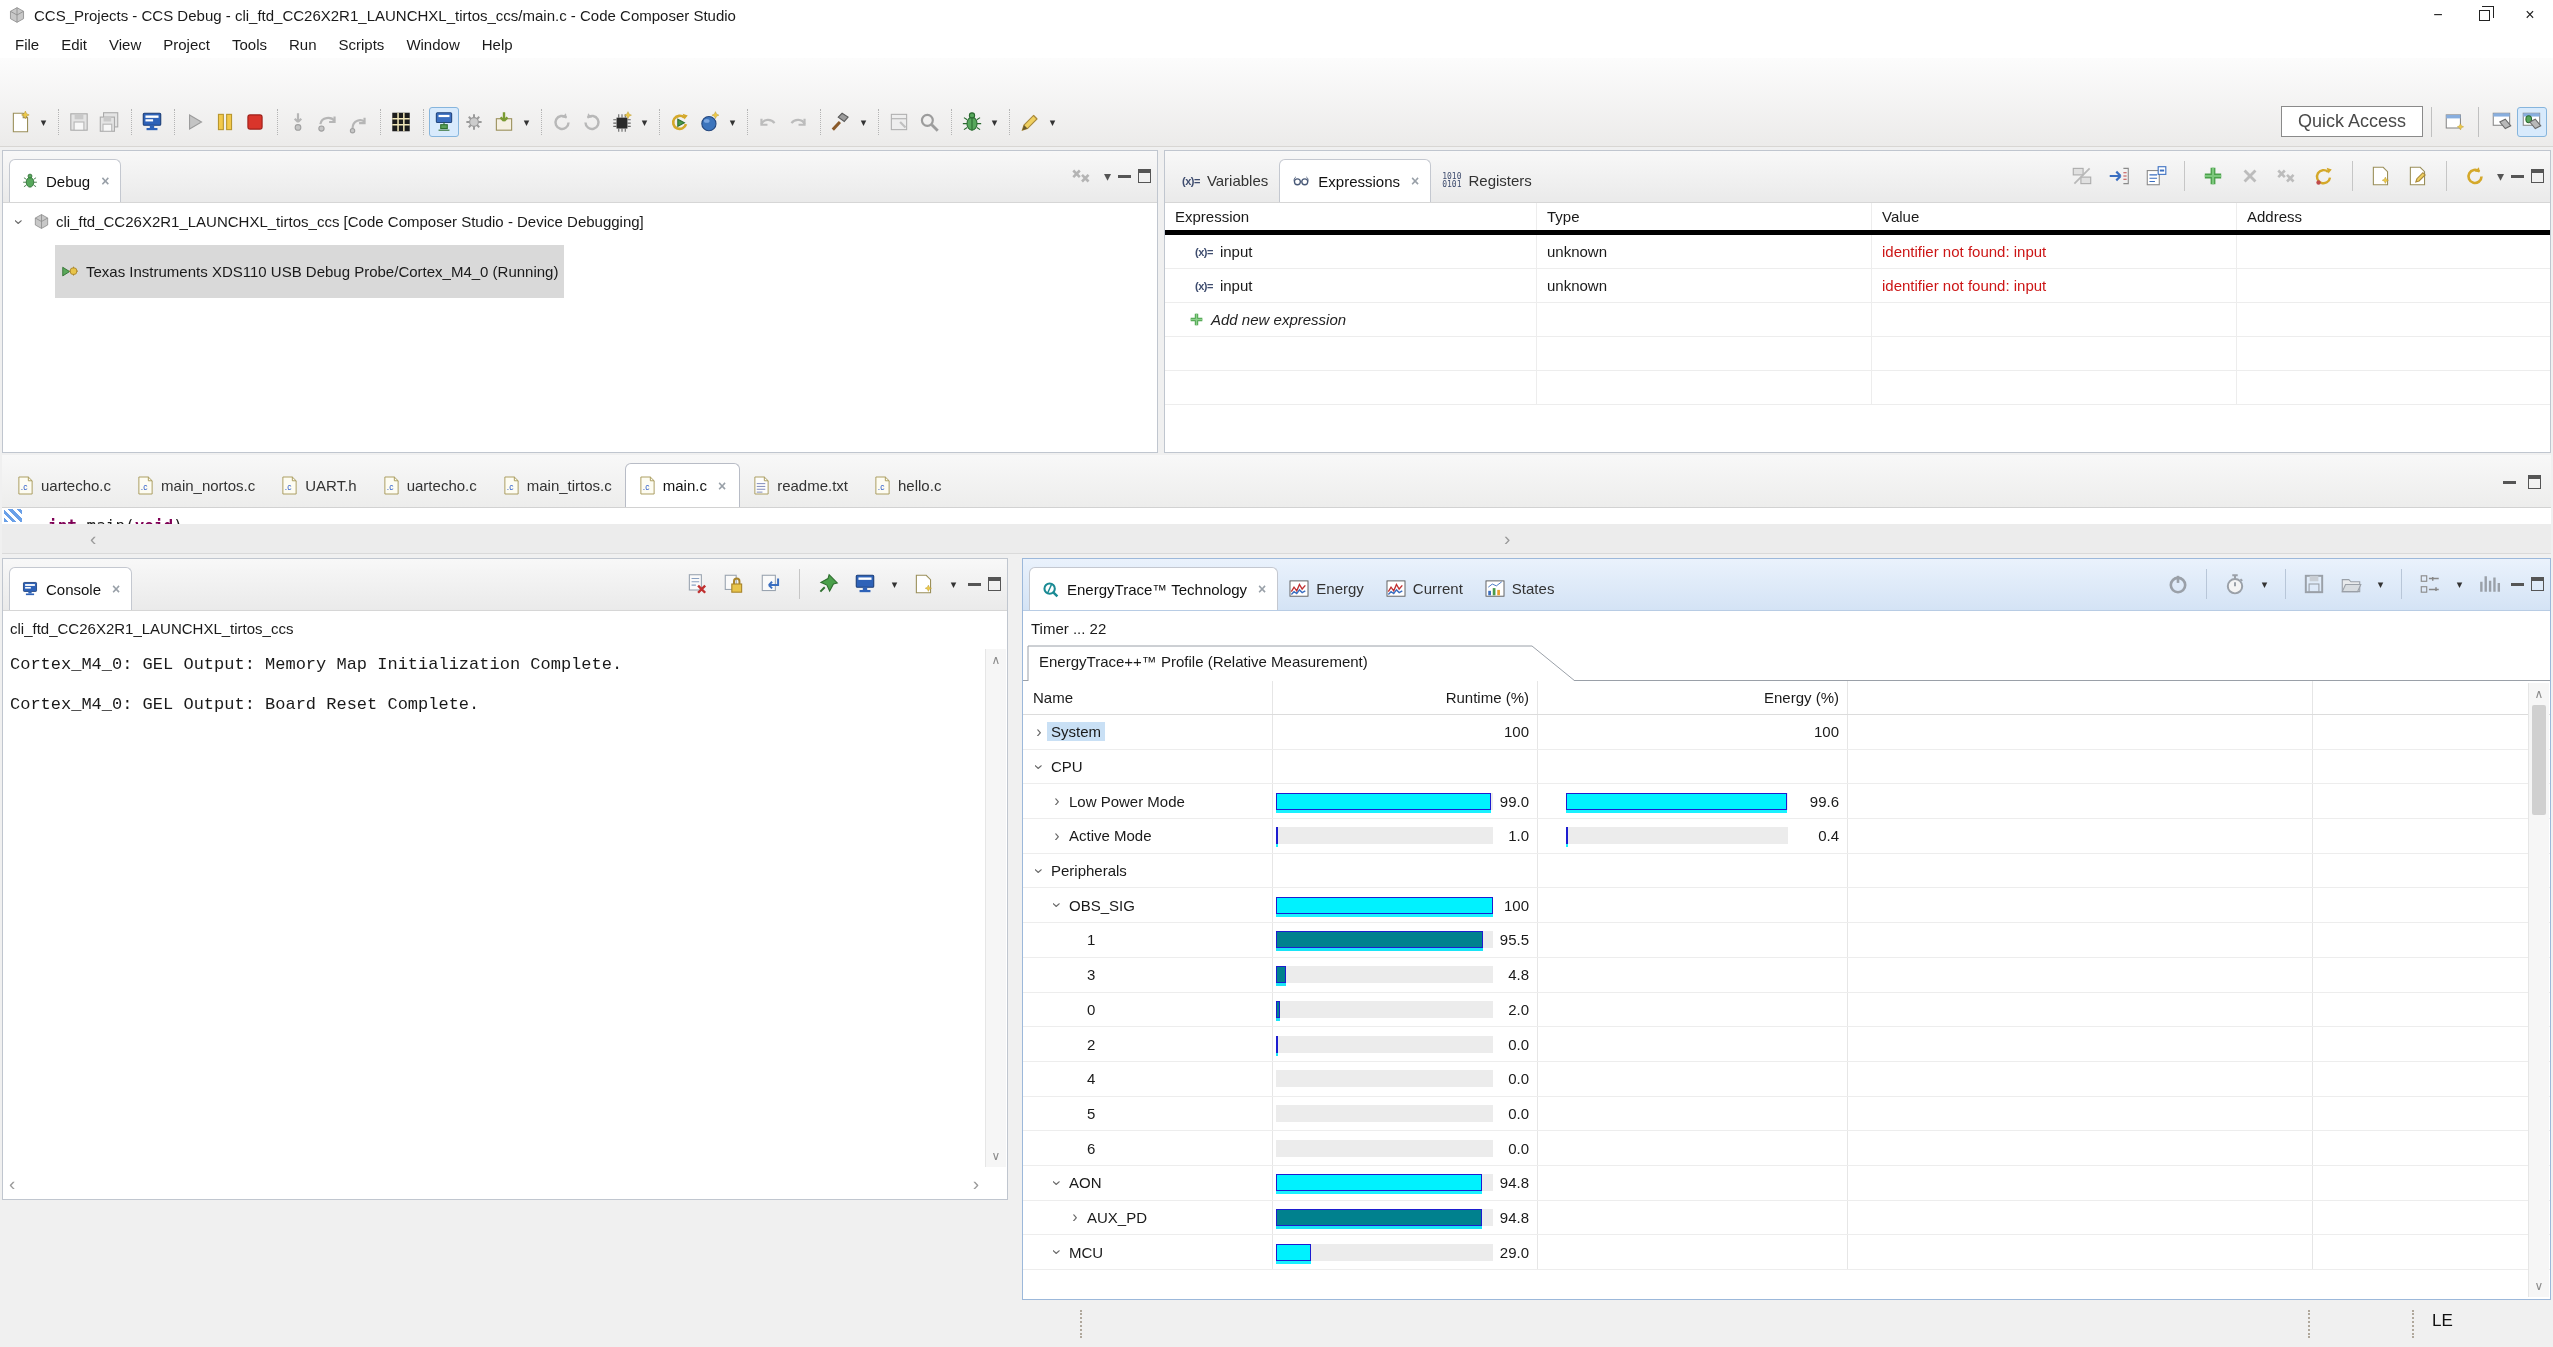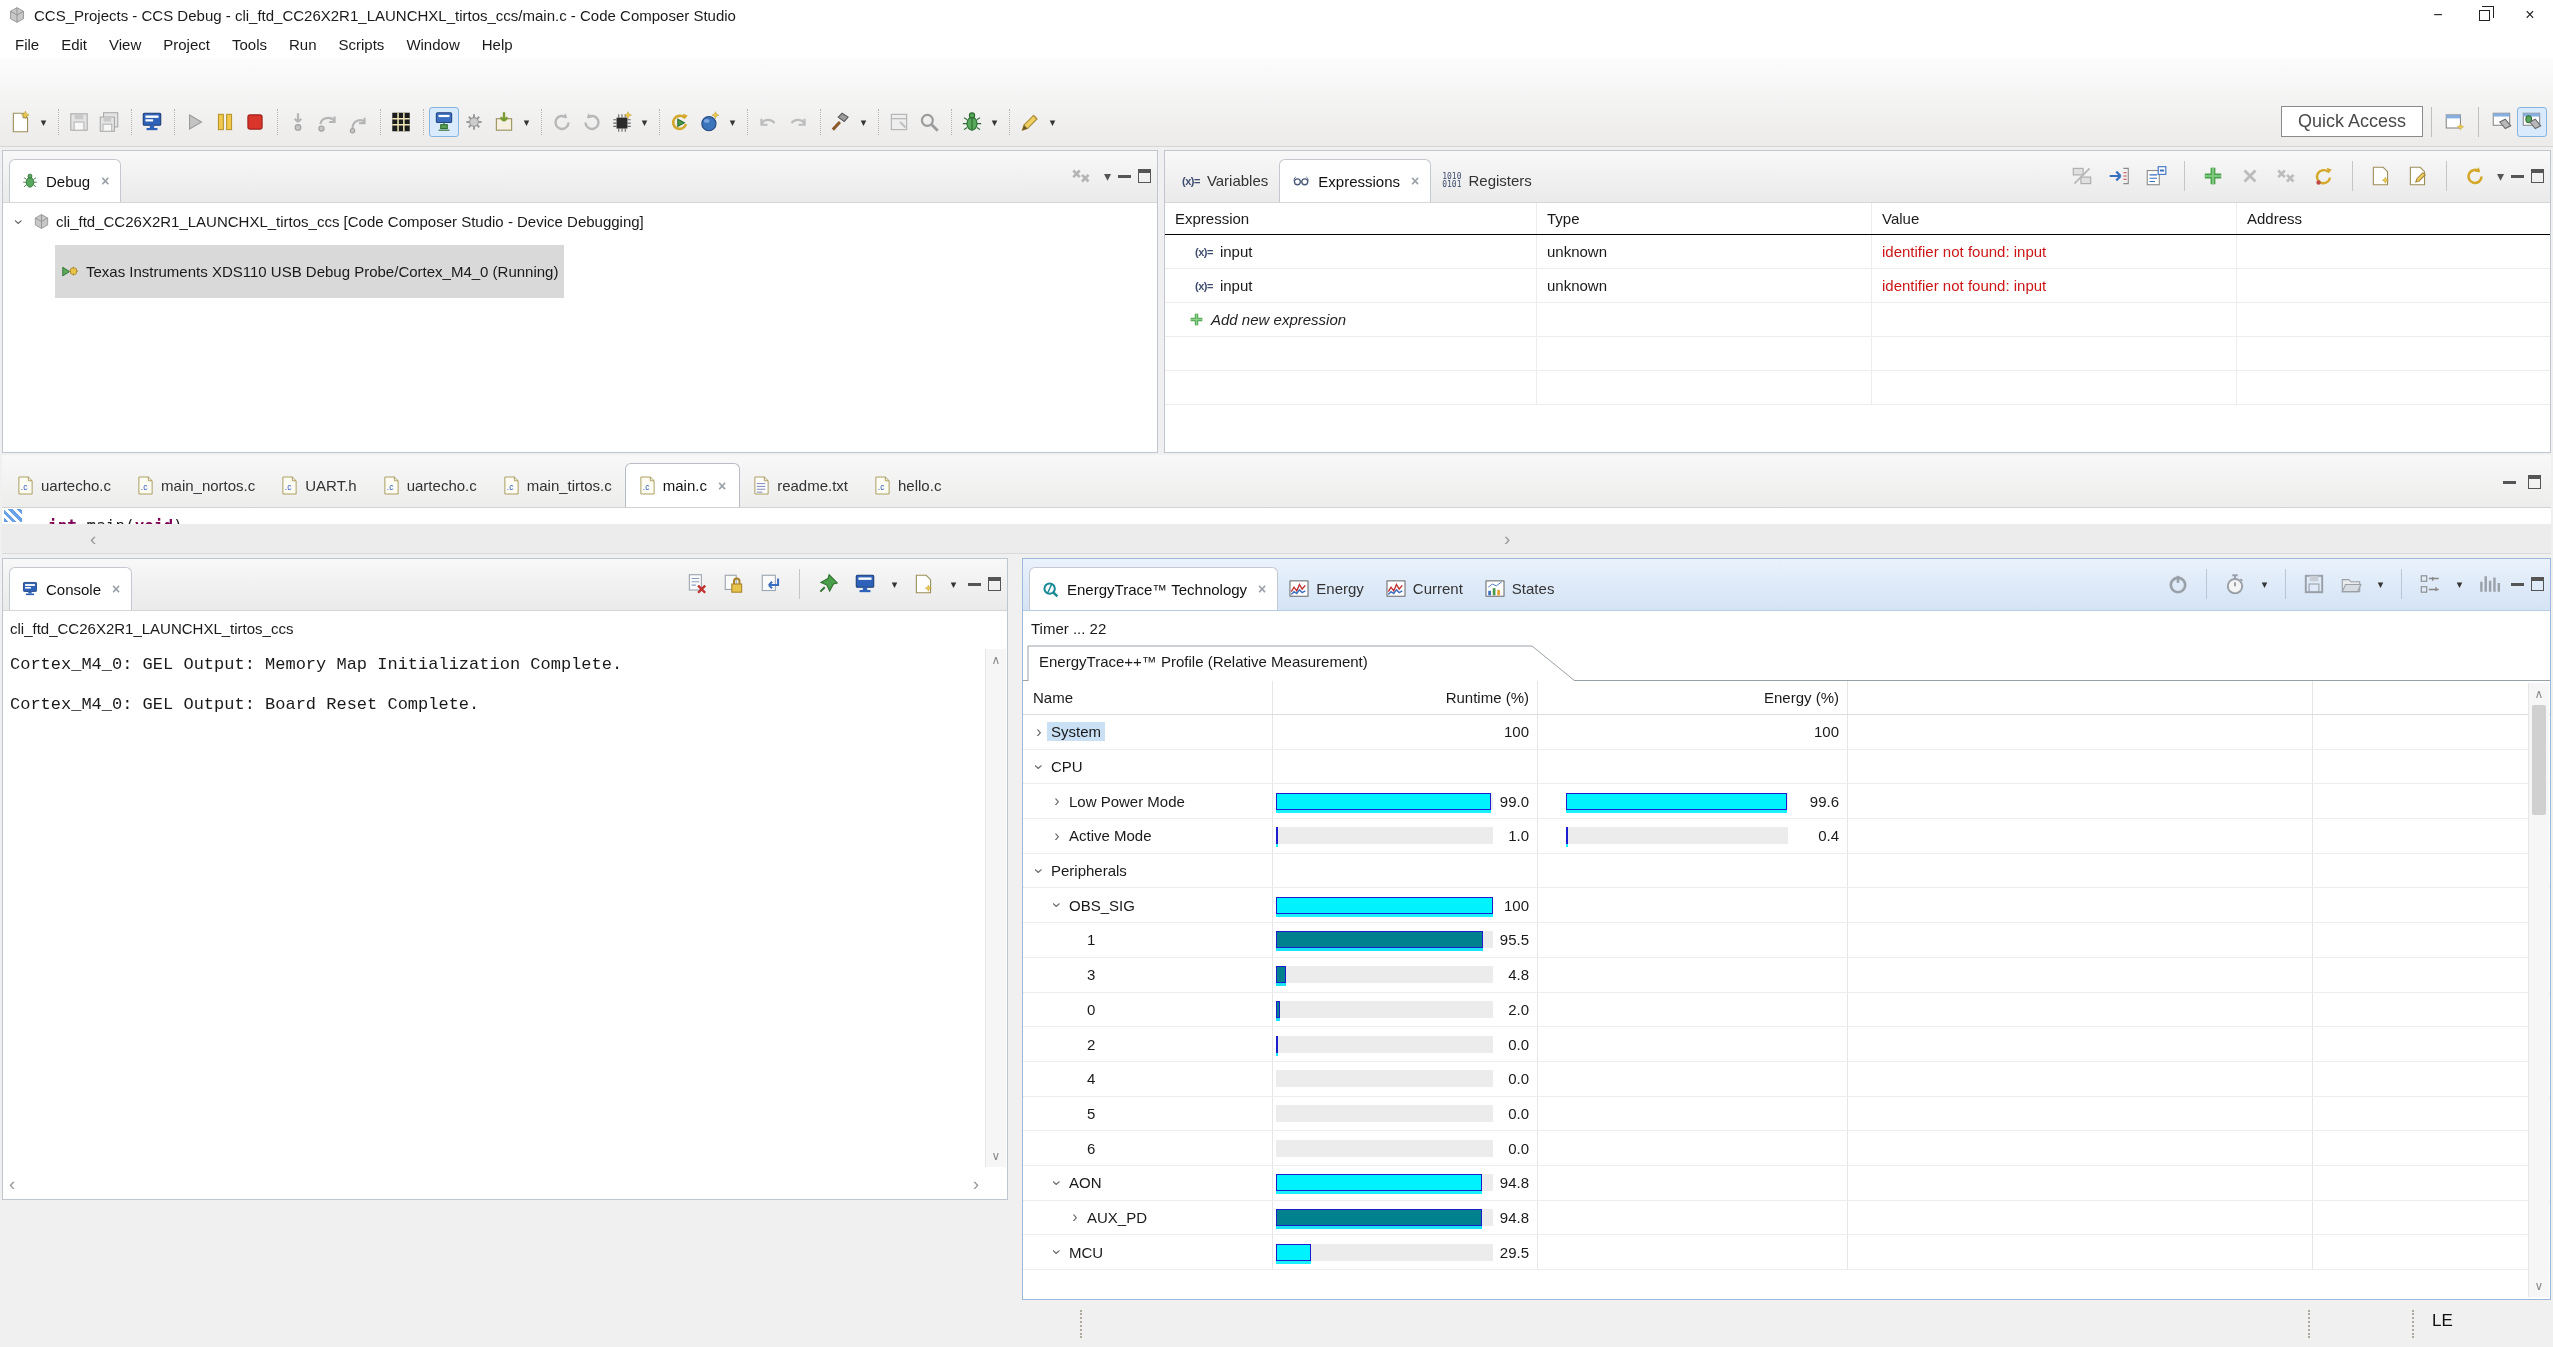--- a/index.html
+++ b/index.html
@@ -47,21 +47,21 @@
 
   
   .trow{display:flex;align-items:flex-start;height:30px;padding-left:8px;gap:6px;font-size:15px;margin-top:2px}
   .ar{width:16px;text-align:center;color:#6a6a6a;display:inline-block;font-size:16px;flex:none}
   .ar.exp{transform:rotate(90deg)}
   .ar.noar{visibility:hidden}
   .trow.child{padding-left:52px}
   .hlgray{background:#d9d9d9;display:flex;align-items:center;gap:6px;padding:18px 6px}
 
   
-  .xhead{display:flex;height:32px;align-items:stretch;border-bottom:1px solid #000000;font-size:15px}
+  .xhead{display:flex;height:32px;align-items:stretch;border-bottom:5px solid #000000;font-size:15px}
   .xrow{display:flex;height:34px;align-items:stretch;border-bottom:1px solid #ededed}
   .xhead>div,.xrow>div{border-right:1px solid #ededed;display:flex;align-items:center;padding-left:10px}
   .xc1{width:372px}.xc2{width:335px}.xc3{width:365px}.xc4{flex:1;border-right:none!important}
   .expr-ic{font-size:11px;color:#3e4c6e;font-weight:bold;margin:0 7px 0 20px;letter-spacing:-.5px;flex:none}
   .vred{color:#cc1616}
   .addtxt{font-style:italic;color:#222}
 
   
   #estrip{position:absolute;left:2px;top:455px;width:2549px;height:99px}
   .etabs{height:53px;background:linear-gradient(#f8f8f8,#ededec);border-bottom:1px solid #d2d2d2;display:flex;align-items:flex-end;padding-left:2px}
@@ -1117,21 +1117,21 @@
   </div>
       <div class="etr">
     <div class="cn" style="padding-left: 26px;">
           <span class="ar exp">›</span>
           <span class="nm">MCU</span>
         </div>
     <div class="crt">
           <span class="track">
             <span class="fill cyan" style="width: 35px;"></span>
           </span>
-          <span class="num">29.5</span>
+          <span class="num">29.0</span>
         </div>
     <div class="cen">
           <span class="num"></span>
         </div>
     <div class="cx"></div>
     <div class="crest"></div>
   </div>
     </div>
   <div class="vsb" style="top:124px;bottom:2px;right:1px">
     <span class="sbarrow" style="top:4px">∧</span>

